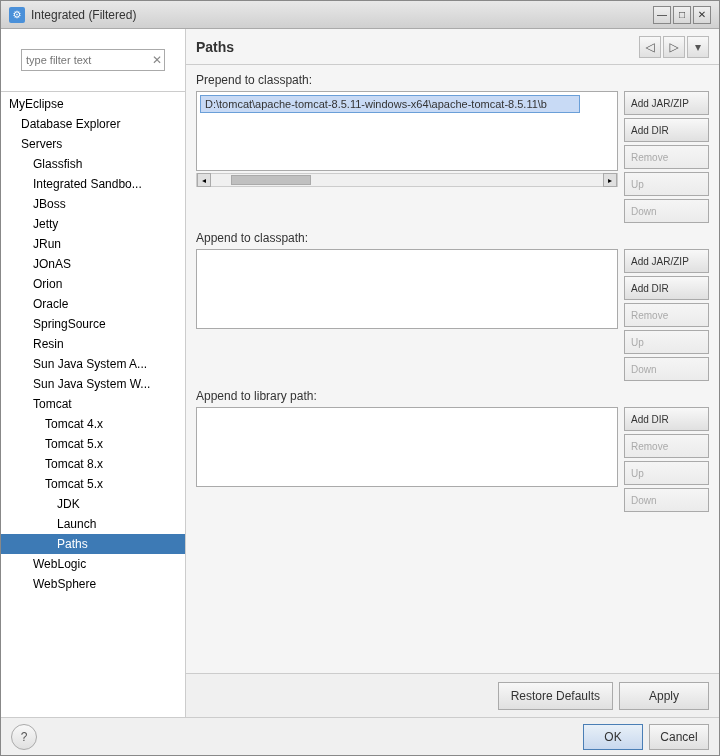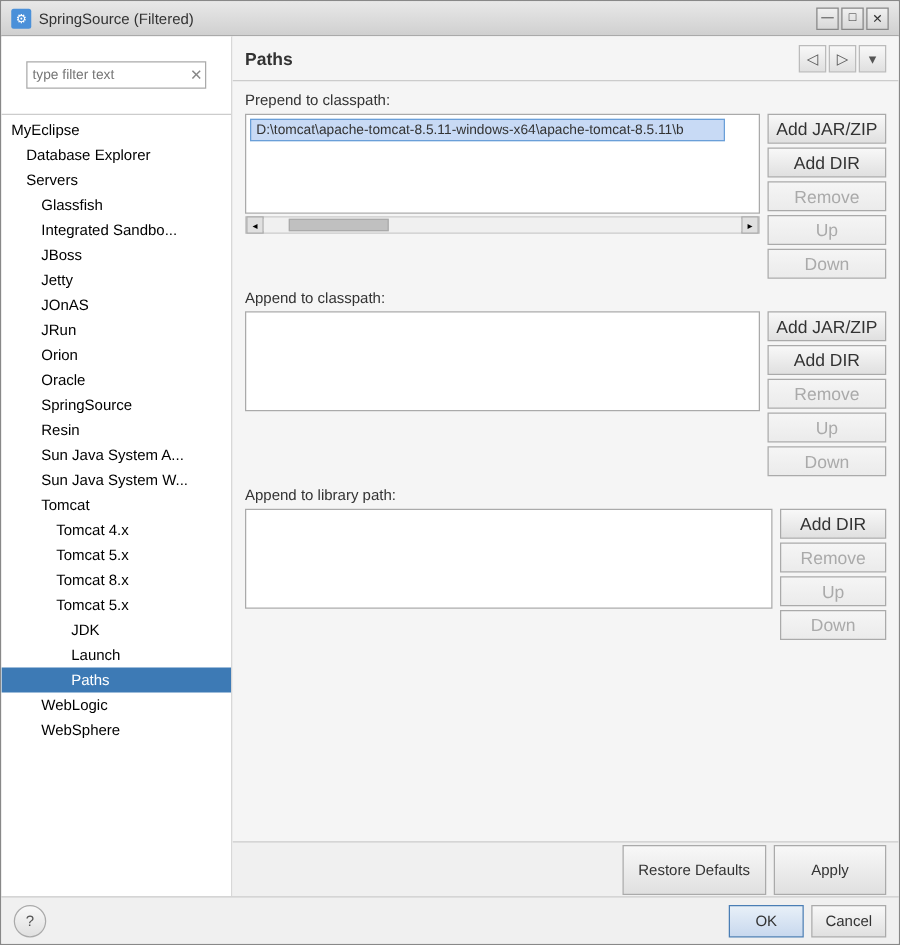--- a/index.html
+++ b/index.html
@@ -235,45 +235,45 @@
       flex-direction: column;
       gap: 3px;
       min-width: 85px;
     }
 
     .sec-btn {
       height: 24px;
       border: 1px solid #aaa;
       background: linear-gradient(to bottom, #f8f8f8, #e0e0e0);
       cursor: pointer;
-      font-size: 14px;
+      font-size: 10px;
       color: #333;
       padding: 0 6px;
-      text-align: center;
+      text-align: left;
       white-space: nowrap;
     }
     .sec-btn:disabled, .sec-btn.disabled {
       color: #aaa;
       cursor: default;
       background: linear-gradient(to bottom, #f5f5f5, #ebebeb);
     }
 
     .bottom-bar {
       border-top: 1px solid #ccc;
       padding: 8px 10px;
       display: flex;
       justify-content: flex-end;
       gap: 6px;
       background: #f0f0f0;
       height: 44px;
       align-items: center;
     }
 
     .bottom-btn {
-      height: 40px;
+      height: 28px;
       min-width: 90px;
       border: 1px solid #aaa;
       background: linear-gradient(to bottom, #f8f8f8, #e0e0e0);
       cursor: pointer;
       font-size: 12px;
       color: #333;
       padding: 0 12px;
     }
 
     .dialog-bottom {
@@ -365,21 +365,21 @@
 
   </style>
 </head>
 <body>
 
 <div class="window">
 
   <div class="title-bar">
     <div class="title-bar-left">
       <div class="title-icon">⚙</div>
-      <span class="title-text">SpringSource (Filtered)</span>
+      <span class="title-text">Integrated (Filtered)</span>
     </div>
     <div class="title-buttons">
       <button class="title-btn">—</button>
       <button class="title-btn">□</button>
       <button class="title-btn close">✕</button>
     </div>
   </div>
 
   <div class="content">
 
@@ -416,25 +416,25 @@
           <div class="tree-item">
             <span class="indent" style="width: 24px;">&nbsp;</span>
             <span class="tree-label">JBoss</span>
           </div>
           <div class="tree-item">
             <span class="indent" style="width: 24px;">&nbsp;</span>
             <span class="tree-label">Jetty</span>
           </div>
           <div class="tree-item">
             <span class="indent" style="width: 24px;">&nbsp;</span>
+            <span class="tree-label">JRun</span>
+          </div>
+          <div class="tree-item">
+            <span class="indent" style="width: 24px;">&nbsp;</span>
             <span class="tree-label">JOnAS</span>
-          </div>
-          <div class="tree-item">
-            <span class="indent" style="width: 24px;">&nbsp;</span>
-            <span class="tree-label">JRun</span>
           </div>
           <div class="tree-item">
             <span class="indent" style="width: 24px;">&nbsp;</span>
             <span class="tree-label">Orion</span>
           </div>
           <div class="tree-item">
             <span class="indent" style="width: 24px;">&nbsp;</span>
             <span class="tree-label">Oracle</span>
           </div>
           <div class="tree-item">

